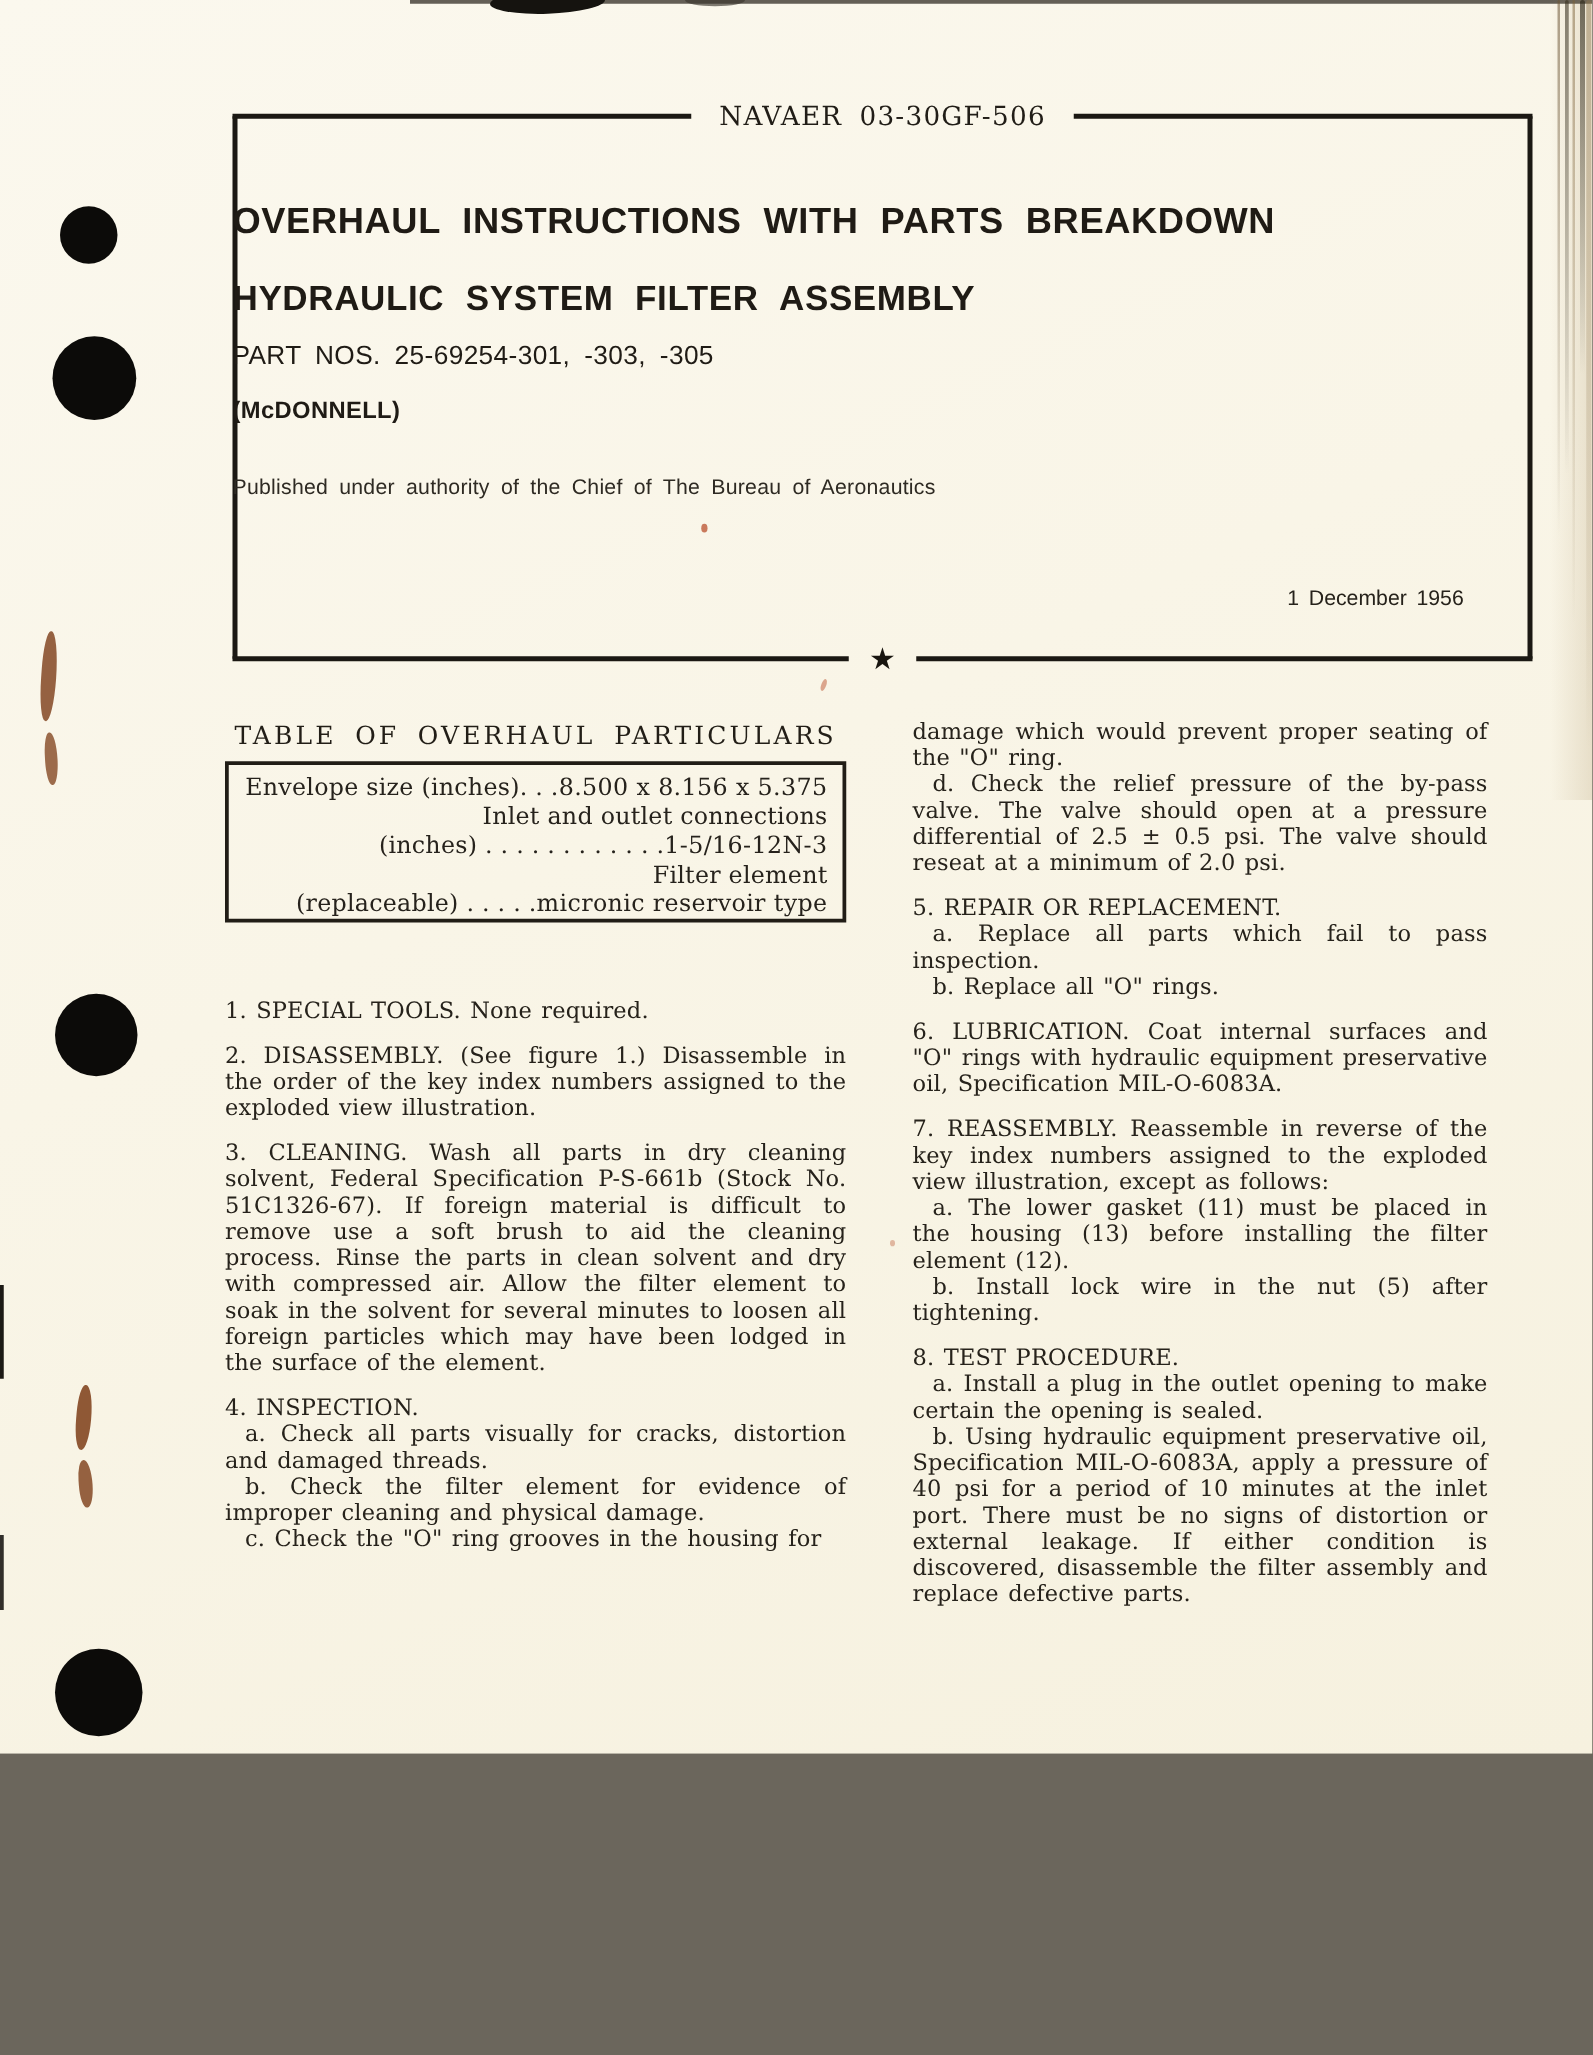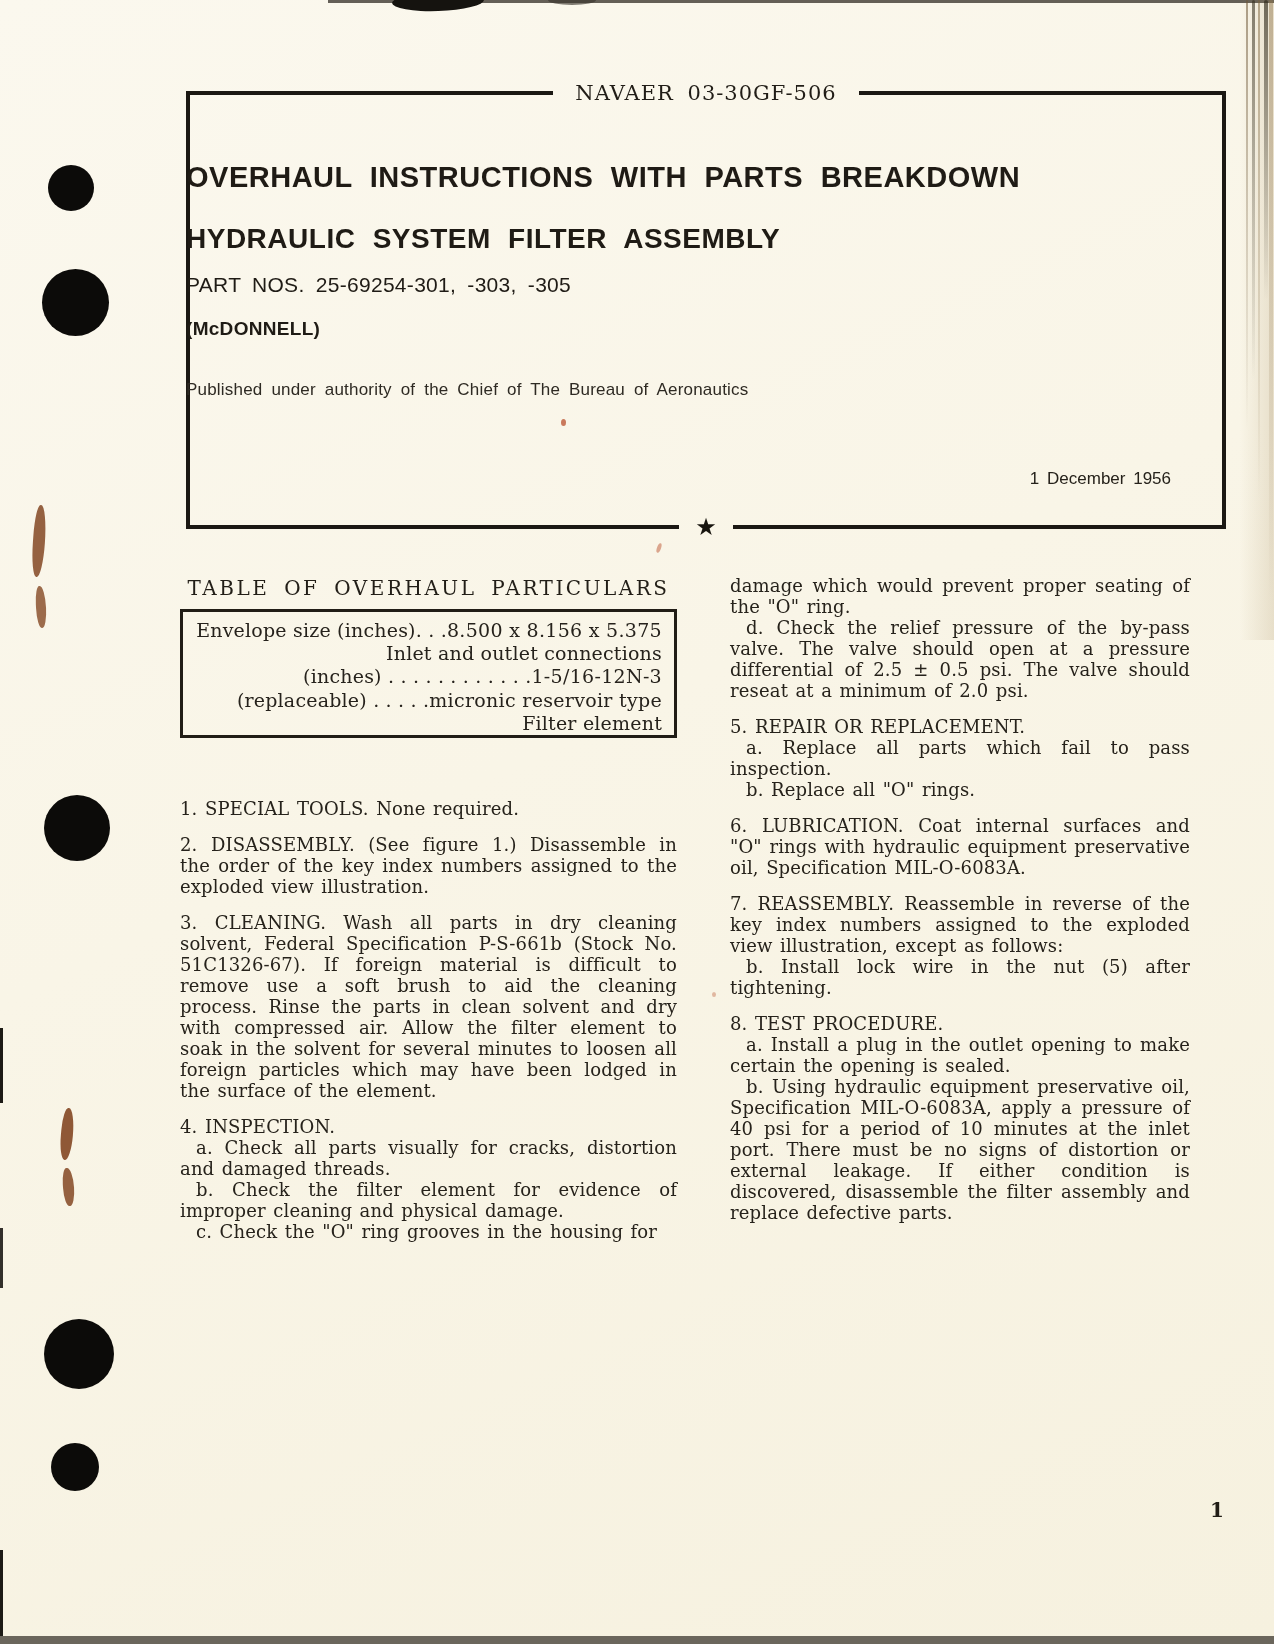--- a/index.html
+++ b/index.html
@@ -1,18 +1,18 @@
 <!DOCTYPE html>
 <html><head>
 <meta charset="utf-8">
 <style>
   html,body{margin:0;padding:0;background:#6b665c;}
   .page{
     position:relative;
-    width:1274px;height:1636px;
+    width:1274px;height:1403px;
     margin:0 auto;
     background:linear-gradient(155deg,#fbf8ee 0%,#f9f5e7 45%,#f6f1df 100%);
     overflow:hidden;
     font-family:"DejaVu Serif", serif;
     color:#26221c;
   }
   
   .hole{position:absolute;background:#0c0b09;border-radius:50%;}
   .hole1{left:48px;top:165px;width:46px;height:46px;}
   .hole2{left:42px;top:269px;width:67px;height:67px;}
@@ -152,29 +152,29 @@
         <div class="tlp-row">
           <span class="tlp-left">Inlet and outlet connections</span>
           <span class="tlp-right"></span>
         </div>
 
         <div class="tlp-row indent">
           <span class="tlp-left">(inches)  . . . . . . . . . . . .</span>
           <span class="tlp-right">1-5/16-12N-3</span>
         </div>
 
+        <div class="tlp-row">
+          <span class="tlp-left">Filter element</span>
+          <span class="tlp-right"></span>
+        </div>
+
         <div class="tlp-row indent">
           <span class="tlp-left">(replaceable) . . . . .</span>
           <span class="tlp-right">micronic reservoir type</span>
         </div>
-
-        <div class="tlp-row">
-          <span class="tlp-left">Filter element</span>
-          <span class="tlp-right"></span>
-        </div>
       </div>
     <div class="body-blocks">
 
         <p class="blk gap">1.  SPECIAL TOOLS.  None required.</p>
 
         <p class="blk gap">2.  DISASSEMBLY.  (See figure 1.) Disassemble in the order of the key index numbers assigned to the exploded view illustration.</p>
 
         <p class="blk gap">3.  CLEANING.  Wash all parts in dry cleaning solvent, Federal Specification P-S-661b (Stock No. 51C1326-67).  If foreign material is difficult to remove use a soft brush to aid the cleaning process.  Rinse the parts in clean solvent and dry with compressed air.  Allow the filter element to soak in the solvent for several minutes to loosen all foreign particles which may have been lodged in the surface of the element.</p>
 
         <p class="blk gap">4.  INSPECTION.</p>
@@ -197,20 +197,21 @@
         <p class="blk gap">5.  REPAIR OR REPLACEMENT.</p>
 
         <p class="blk sub">a.  Replace all parts which fail to pass inspection.</p>
 
         <p class="blk sub">b.  Replace all "O" rings.</p>
 
         <p class="blk gap">6.  LUBRICATION.  Coat internal surfaces and "O" rings with hydraulic equipment preservative oil, Specification MIL-O-6083A.</p>
 
         <p class="blk gap">7.  REASSEMBLY.  Reassemble in reverse of the key index numbers assigned to the exploded view illustration, except as follows:</p>
 
+        <p class="blk sub">a.  The lower gasket (11) must be placed in the housing (13) before installing the filter element (12).</p>
 
         <p class="blk sub">b.  Install lock wire in the nut (5) after tightening.</p>
 
         <p class="blk gap">8.  TEST PROCEDURE.</p>
 
         <p class="blk sub">a.  Install a plug in the outlet opening to make certain the opening is sealed.</p>
 
         <p class="blk sub">b.  Using hydraulic equipment preservative oil, Specification MIL-O-6083A, apply a pressure of 40 psi for a period of 10 minutes at the inlet port.  There must be no signs of distortion or external leakage. If either condition is discovered, disassemble the filter assembly and replace defective parts.</p>
       </div>
   </div>

